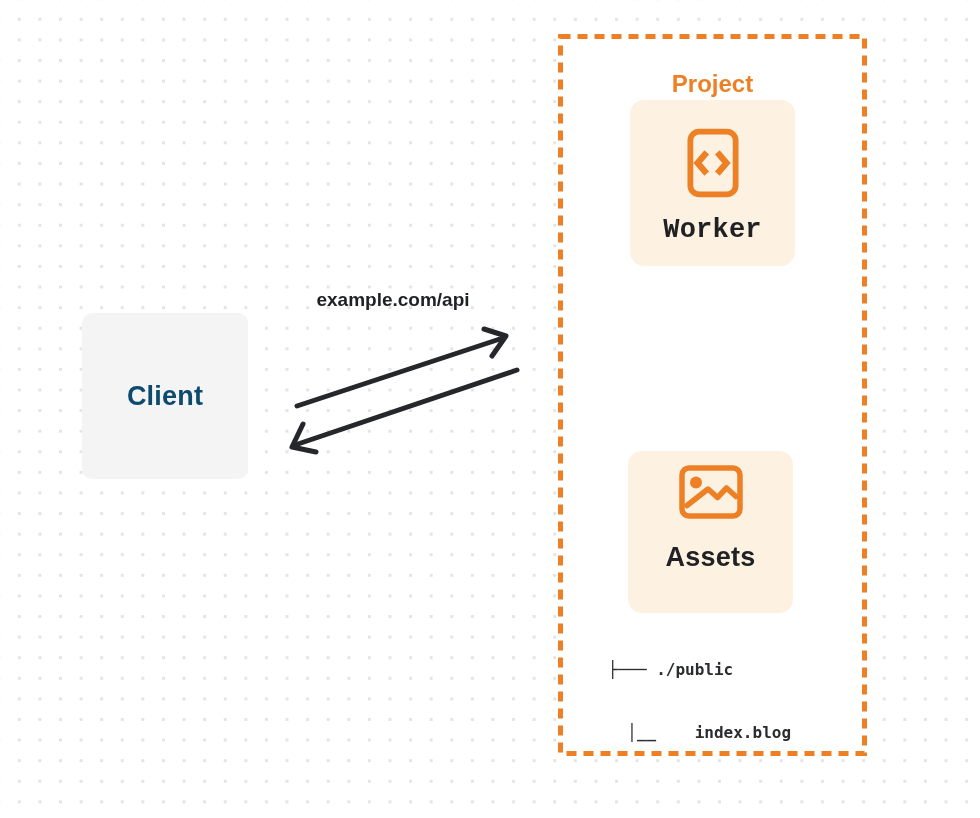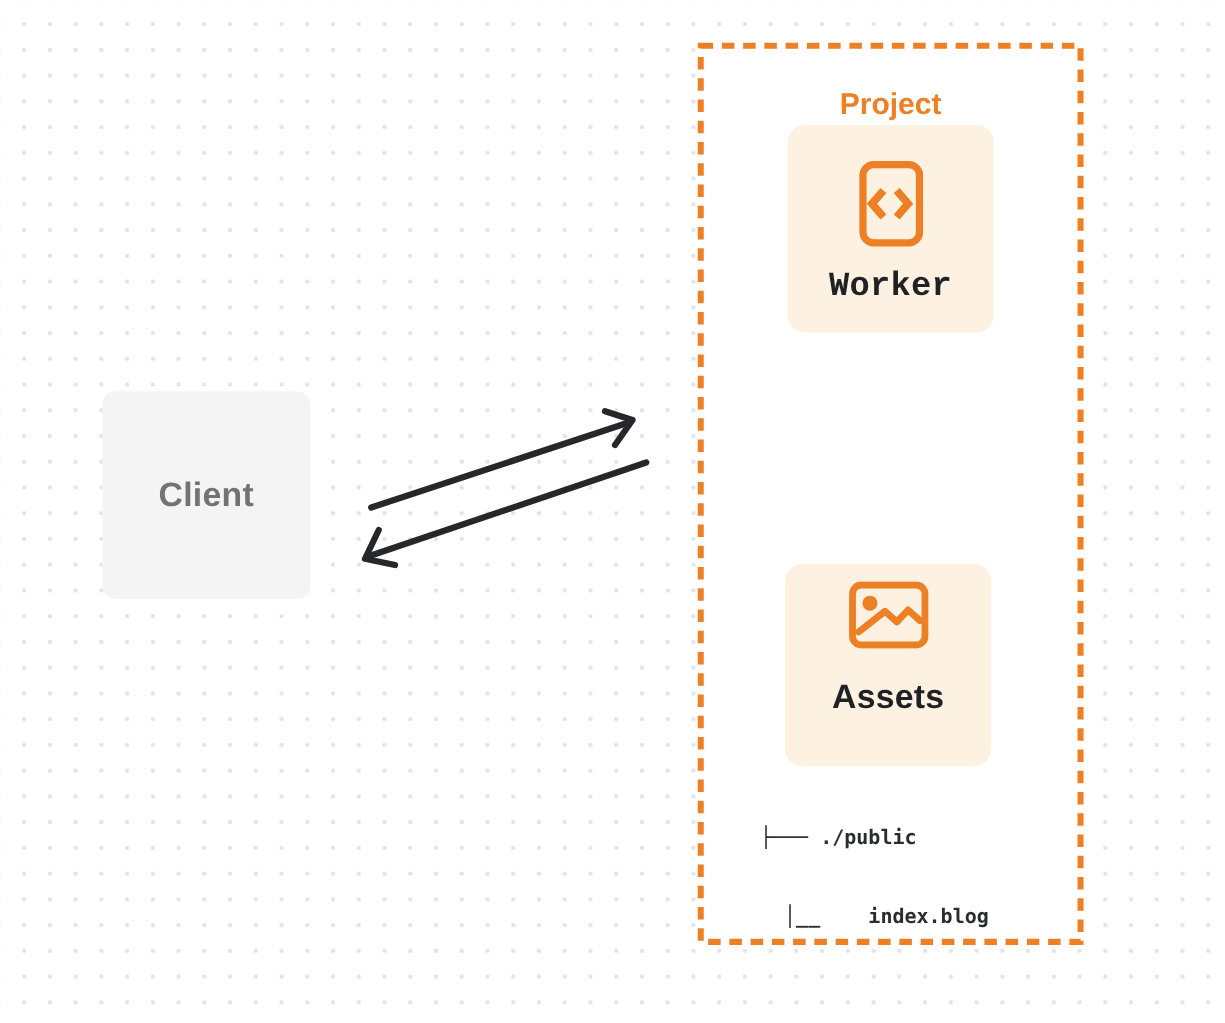--- a/index.html
+++ b/index.html
@@ -24,21 +24,21 @@
   }
   
   .client-box{
     position:absolute;left:82px;top:313px;
     width:166px;height:166px;
     background:var(--client-bg);
     border-radius:10px;
     display:flex;align-items:center;justify-content:center;
   }
   .client-box span{
-    font-size:27px;font-weight:700;color:#737373;letter-spacing:.2px;
+    font-size:27px;font-weight:700;color:#0c4a6e;letter-spacing:.2px;
   }
   
   .arrows{
     position:absolute;left:0;top:0;
     pointer-events:none;
   }
   .arrows line,.arrows polyline{
     stroke:var(--ink);stroke-width:5;fill:none;
     stroke-linecap:round;stroke-linejoin:round;
   }
@@ -105,20 +105,21 @@
     <g>
       <line x1="297" y1="406" x2="503" y2="338"></line>
       <polyline points="484,329 506,336 492,356"></polyline>
     </g>
     <g>
       <line x1="517" y1="370" x2="295" y2="445"></line>
       <polyline points="303,424 292,447 316,452"></polyline>
     </g>
   </svg>
 
+  <div class="request-label">example.com/api</div>
 
   <div class="client-box">
     <span>Client</span>
   </div>
 
   <div class="project">
     <svg class="project-border" width="309" height="722">
       <rect x="2.5" y="2.5" width="304" height="717"></rect>
     </svg>
 

